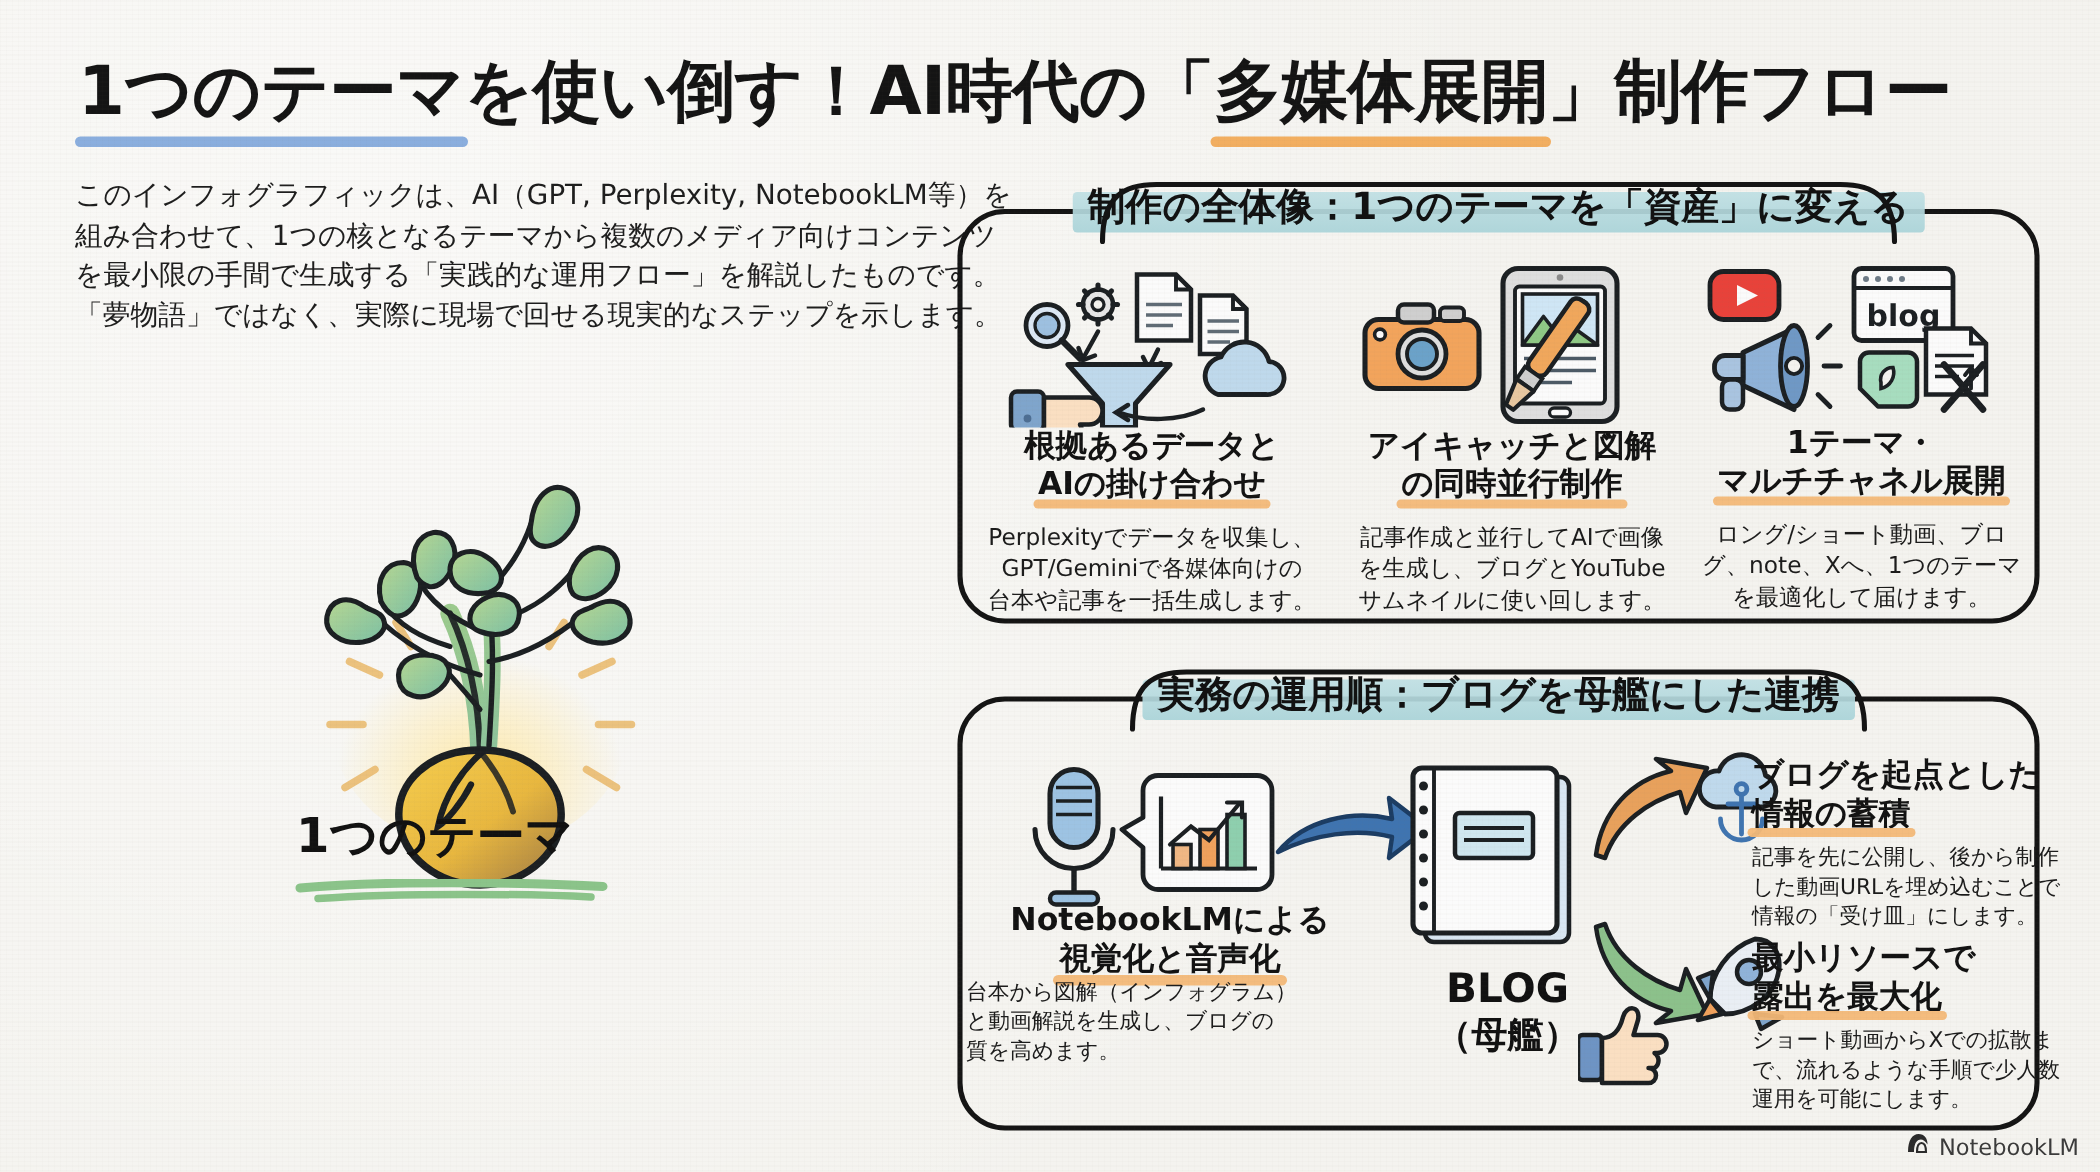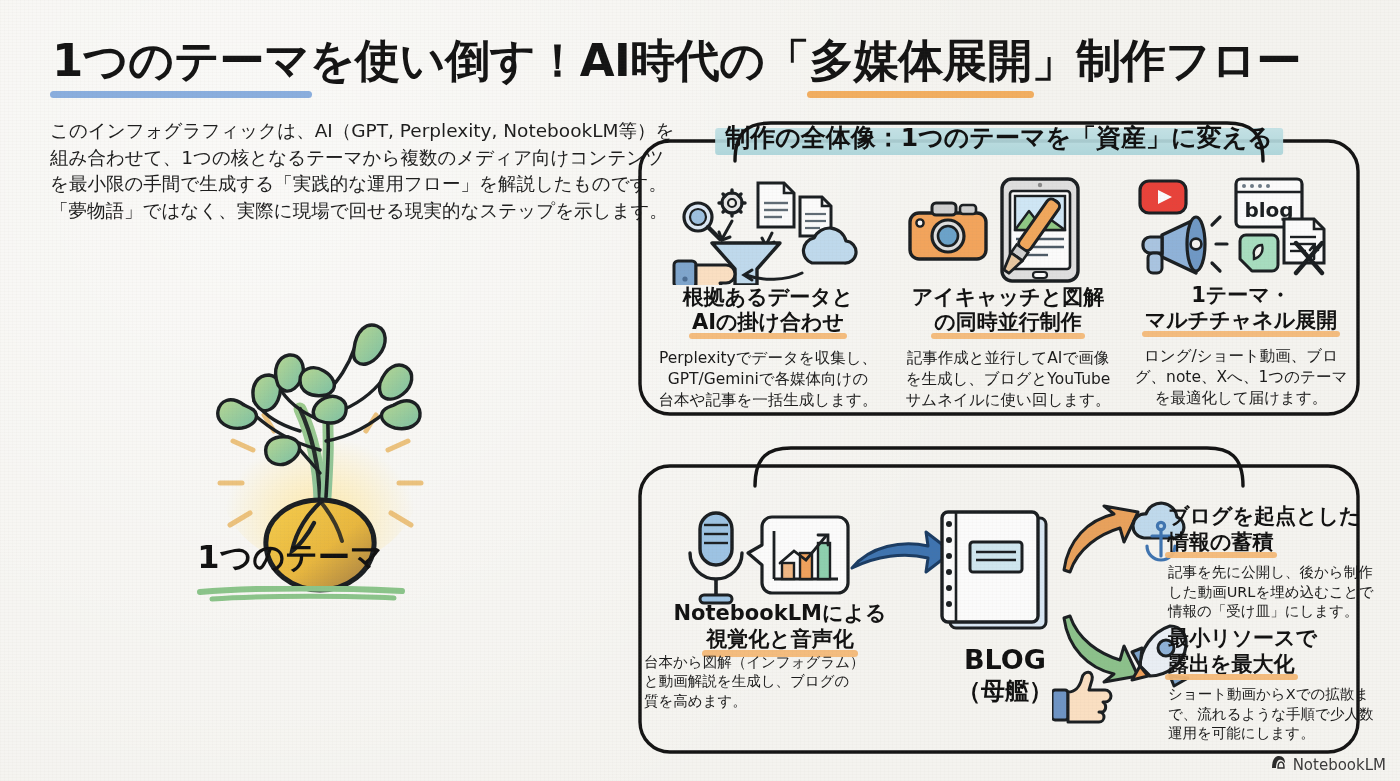--- a/index.html
+++ b/index.html
@@ -451,20 +451,23 @@
     <svg class="frame" viewBox="0 0 726 294" preserveAspectRatio="none">
       <path d="M34 4 H692 a30 30 0 0 1 30 30 V260 a30 30 0 0 1 -30 30 H34 a30 30 0 0 1 -30 -30 V34 a30 30 0 0 1 30 -30 z" fill="none" stroke="#141414" stroke-width="3.4" stroke-linejoin="round"></path>
     </svg>
 
     <div class="chip-bracket">
       <svg width="520" height="52" viewBox="0 0 520 52">
         <path d="M16 46 C16 16 30 8 52 8 H468 C490 8 504 16 504 46" fill="none" stroke="#141414" stroke-width="3.4" stroke-linecap="round"></path>
       </svg>
     </div>
 
+    <div class="title-chip">
+      <span class="chip-text">実務の運用順：ブログを母艦にした連携</span>
+    </div>
   </div>
 
   <div style="position:absolute; left:666px; top:507px; width:250px; height:100px;">
     <svg width="250" height="100" viewBox="0 0 250 100">
 
       <g transform="translate(24,6)">
         <rect x="10" y="0" width="32" height="52" rx="16" fill="#9dc3e3" stroke="#1b1f22" stroke-width="3.4"></rect>
         <g stroke="#1b1f22" stroke-width="2.4">
           <line x1="14" y1="12" x2="38" y2="12"></line>
             <line x1="14" y1="21" x2="38" y2="21"></line>

